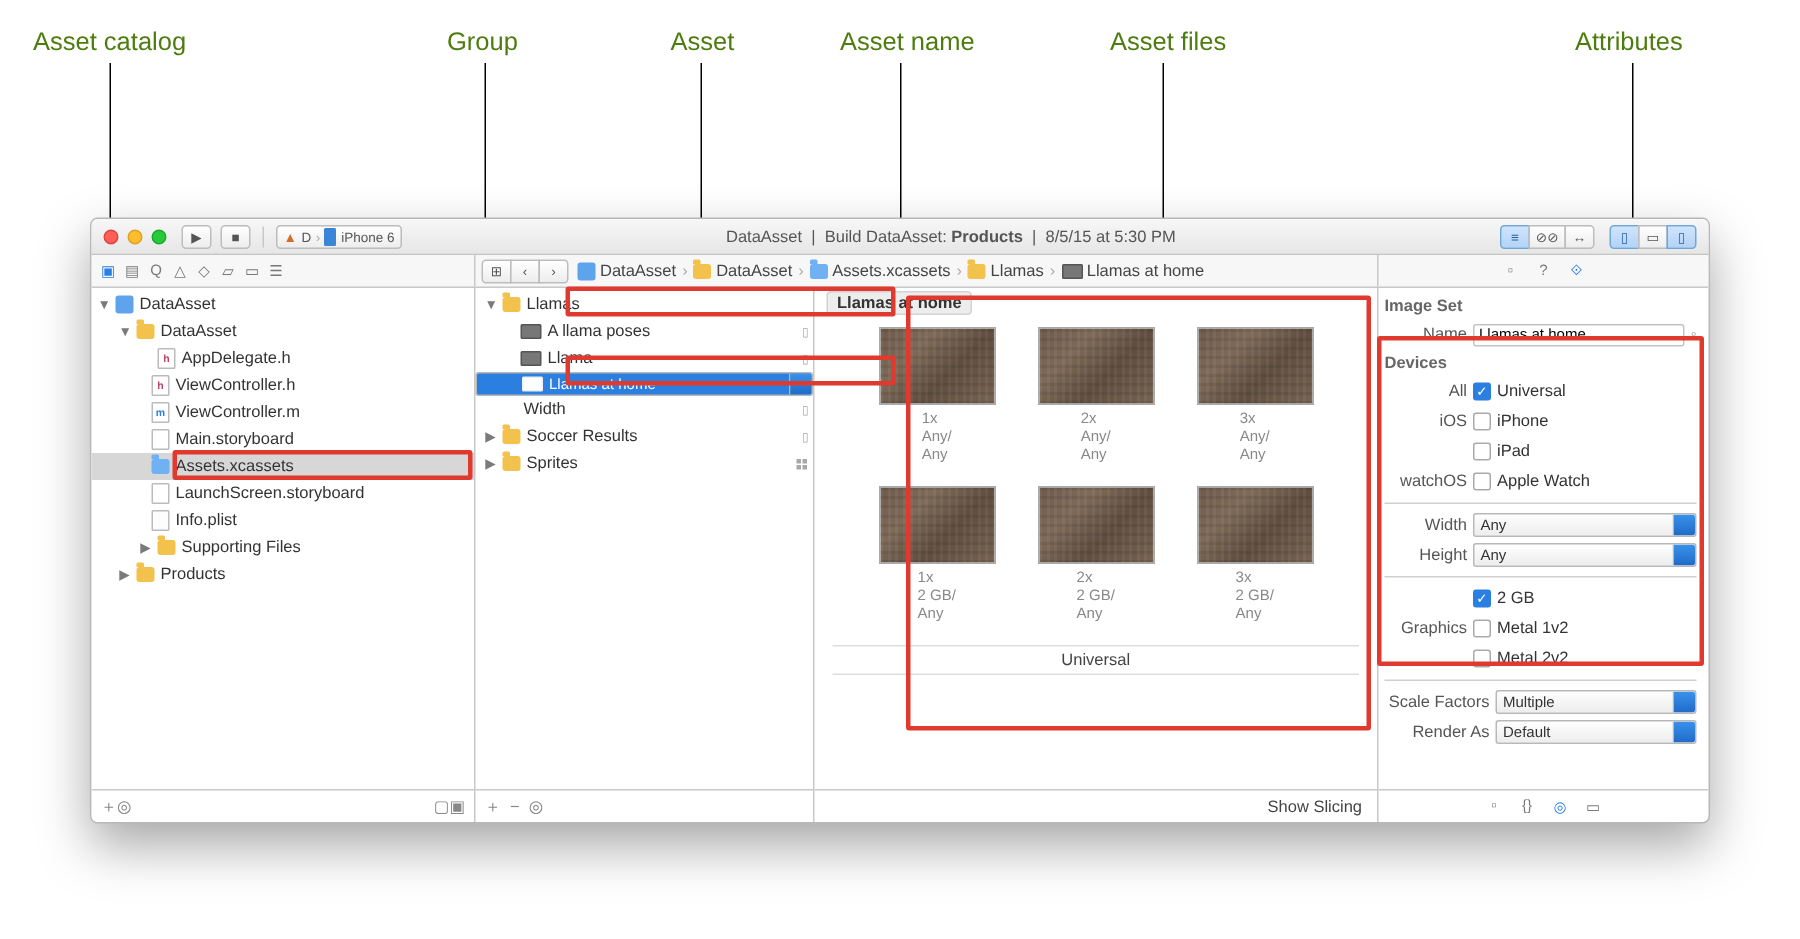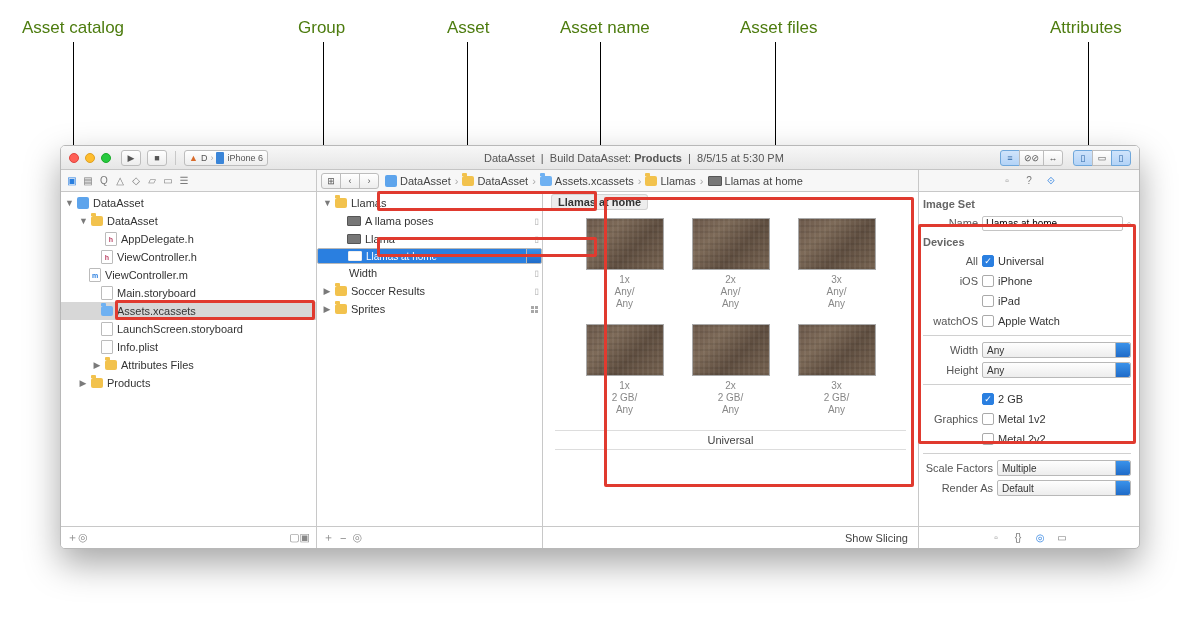--- a/index.html
+++ b/index.html
@@ -132,21 +132,21 @@
 
   
   .canvas-area{flex:1; display:flex; flex-direction:column; border-right:1px solid #c8c8c8;}
   .asset-title{padding:4px 8px;font-size:11px;font-weight:600;}
   .asset-title span{background:#ededed;border:1px solid #d3d3d3;border-radius:3px;padding:1px 6px;}
   .slot-area{flex:1;display:flex;flex-direction:column;align-items:center;gap:14px;padding:6px 12px;}
   .slot-row{display:flex;gap:28px;}
   .slot{display:flex;flex-direction:column;align-items:center;gap:4px;}
   .thumb{width:78px;height:52px;background:linear-gradient(135deg,#6d5a4c 0,#7d6a58 30%,#5f4e40 60%,#766351 100%);border:1px solid #aaa; position:relative;}
   .thumb::after{content:"";position:absolute;inset:0;background-image:repeating-linear-gradient(90deg,rgba(255,255,255,.05) 0 2px,transparent 2px 5px),repeating-linear-gradient(0deg,rgba(0,0,0,.08) 0 2px,transparent 2px 6px);}
-  .slot-label{font-size:10px;color:#888;line-height:1.2;text-align:center;white-space:pre;}
+  .slot-label{font-size:10px;color:#888;line-height:1.2;text-align:left;white-space:pre;}
   .universal-bar{border-top:1px solid #ddd;border-bottom:1px solid #ddd;padding:3px 0;text-align:center;font-size:11px;color:#444;width:100%;}
   .canvas-footer{border-top:1px solid #c8c8c8;height:22px;display:flex;align-items:center;justify-content:flex-end;padding:0 10px;font-size:11px;color:#444;}
 
   
   .inspector{width:220px;display:flex;flex-direction:column;font-size:11px;}
   .insp-body{flex:1;padding:4px 8px 4px 4px;display:flex;flex-direction:column;gap:2px;}
   .ihead{font-weight:600;color:#666;margin:2px 0;}
   .irow{display:flex;align-items:center;gap:4px;min-height:18px;}
   .ilabel{width:55px;text-align:right;color:#555;}
   .itext{flex:1;height:15px;border:1px solid #c4c4c4;border-radius:2px;padding:0 3px;font-size:10px;}
@@ -286,21 +286,21 @@
               <span>DataAsset</span>
             </div>
           <div class="trow" style="padding-left:44px;">
               <span class="file-ico">h</span>
               <span>AppDelegate.h</span>
             </div>
           <div class="trow" style="padding-left:40px;">
               <span class="file-ico">h</span>
               <span>ViewController.h</span>
             </div>
-          <div class="trow" style="margin-left:28px;">
+          <div class="trow" style="padding-left:40px;">
               <span class="file-ico m">m</span>
               <span>ViewController.m</span>
             </div>
           <div class="trow" style="padding-left:40px;">
               <span class="sb-ico"></span>
               <span>Main.storyboard</span>
             </div>
           <div class="trow nav-row-sel" style="padding-left:40px;">
               <span class="folder-ico"></span>
               <span>Assets.xcassets</span>
@@ -309,21 +309,21 @@
               <span class="sb-ico"></span>
               <span>LaunchScreen.storyboard</span>
             </div>
           <div class="trow" style="padding-left:40px;">
               <span class="plist-ico"></span>
               <span>Info.plist</span>
             </div>
           <div class="trow" style="padding-left:32px;">
               <span class="disclosure">▶</span>
               <span class="folder-ico yellow"></span>
-              <span>Attributes Files</span>
+              <span>Supporting Files</span>
             </div>
           <div class="trow" style="padding-left:18px;">
               <span class="disclosure">▶</span>
               <span class="folder-ico yellow"></span>
               <span>Products</span>
             </div>
         </div>
         <div class="nav-footer">
           <span>＋</span>
           <span>◎</span>

